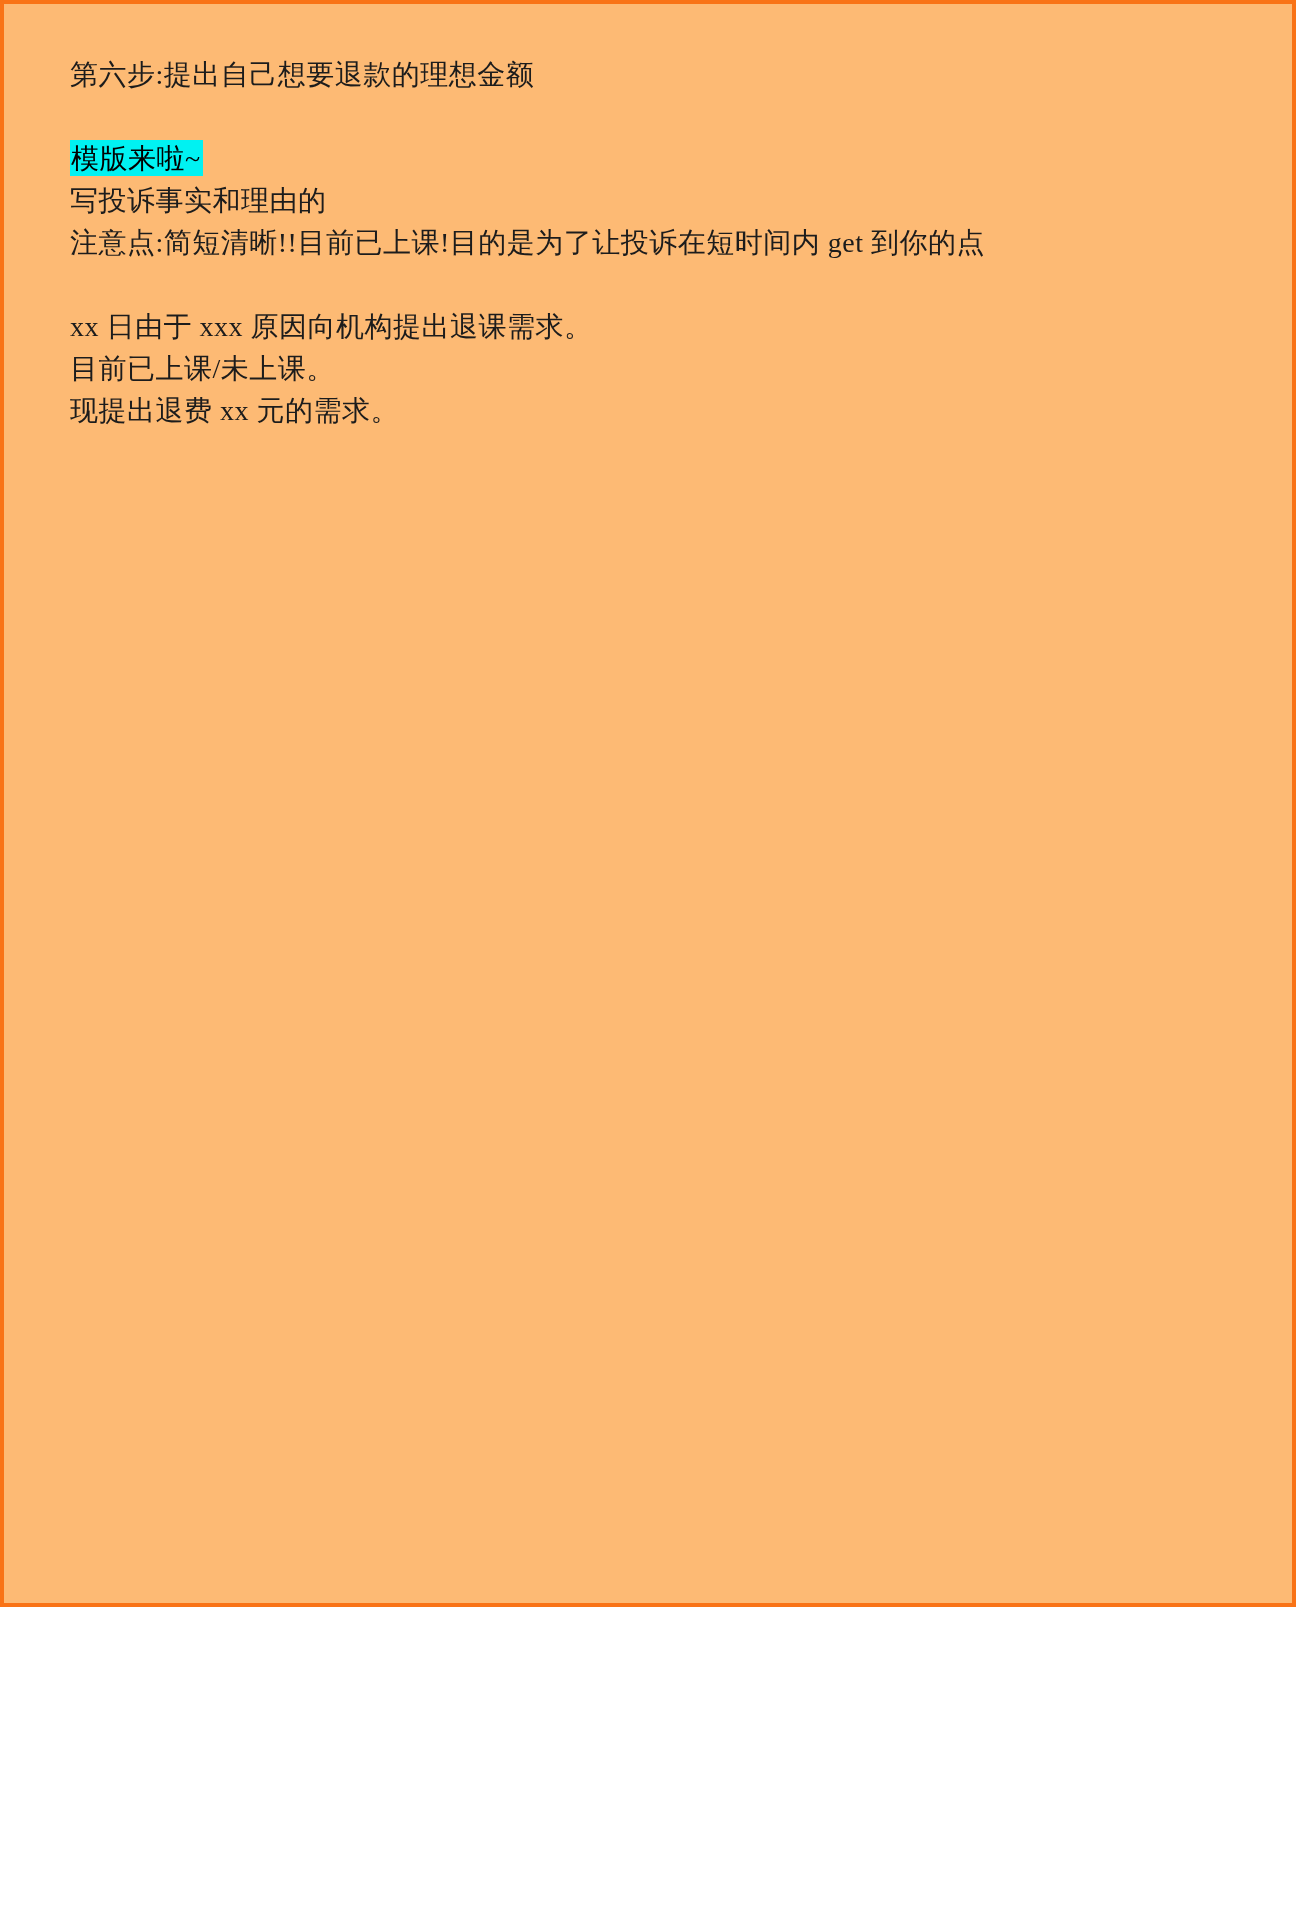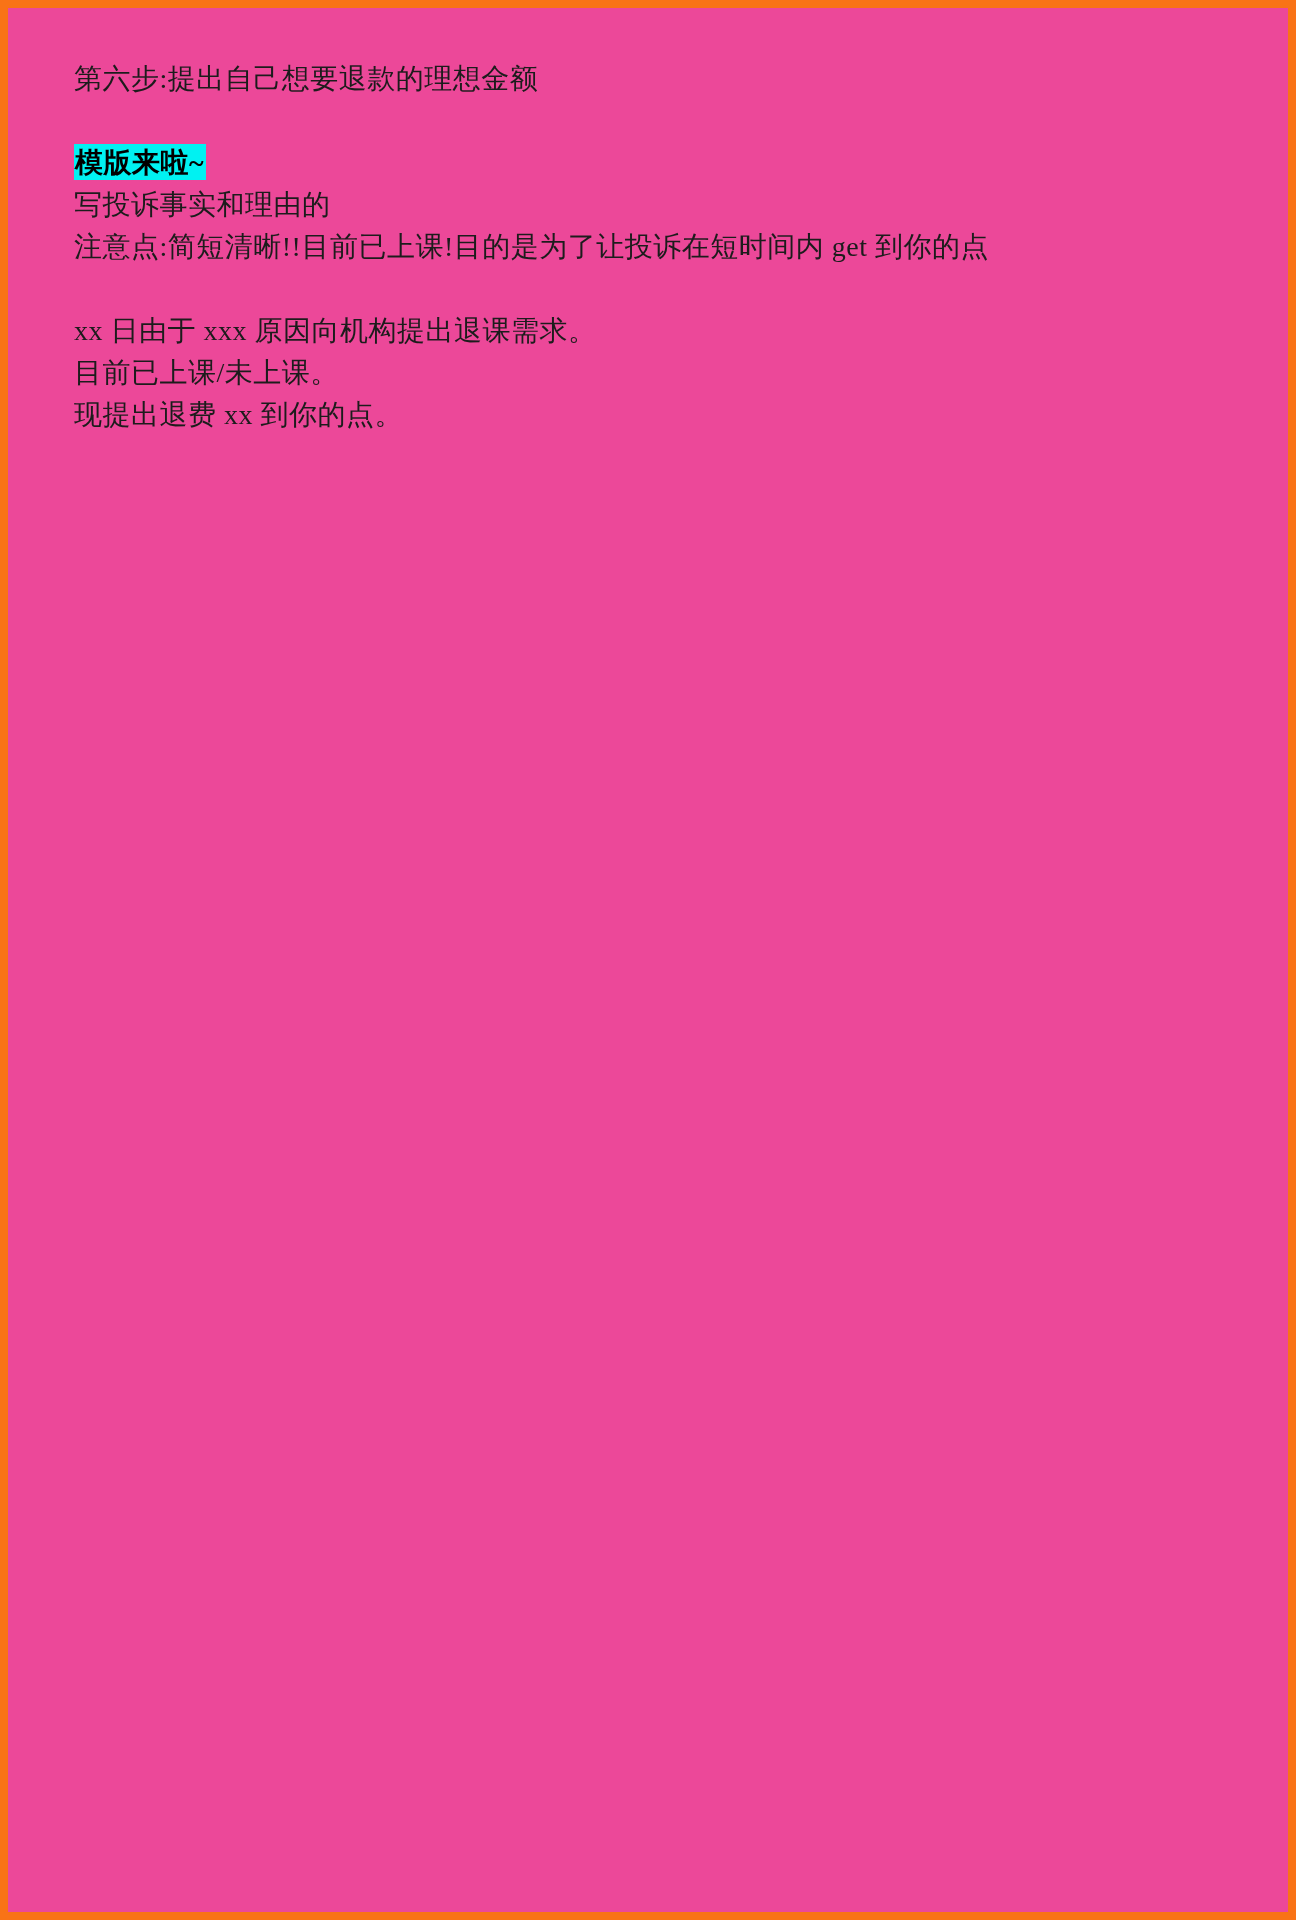--- a/index.html
+++ b/index.html
@@ -3,44 +3,44 @@
 <meta charset="utf-8">
 <style>
   html, body {
     margin: 0;
     padding: 0;
     background: #ffffff;
   }
   .page {
     position: relative;
     width: 1296px;
-    height: 1920px;
+    height: 1607px;
     box-sizing: border-box;
-    background: #ec4899;
-    border: 8px solid #f97316;
+    background: #fdba74;
+    border: 4px solid #f97316;
     padding: 50px 56px 0 66px;
     font-family: "Liberation Serif", "DejaVu Serif", serif;
     color: #1c1c1c;
     overflow: hidden;
   }
   .line {
     margin: 0;
     padding: 0;
     font-size: 28px;
     line-height: 42px;
     white-space: nowrap;
     letter-spacing: 0.5px;
   }
   .blank {
     height: 42px;
   }
   .hl {
     background: #00f2f2;
     color: #000000;
-    font-weight: bold;
+    font-weight: normal;
     padding: 3px 2px 2px 1px;
   }
 </style>
 </head>
 <body>
 
 <div class="page">
 
   <p class="line">第六步:提出自己想要退款的理想金额</p>
 
@@ -54,15 +54,15 @@
 
   <p class="line blank"></p>
 
 
 
   <p class="line">xx 日由于 xxx 原因向机构提出退课需求。</p>
 
   <p class="line">目前已上课/未上课。</p>
 
 
-  <p class="line">现提出退费 xx 到你的点。</p>
+  <p class="line">现提出退费 xx 元的需求。</p>
 
 </div>
 
 </body></html>

